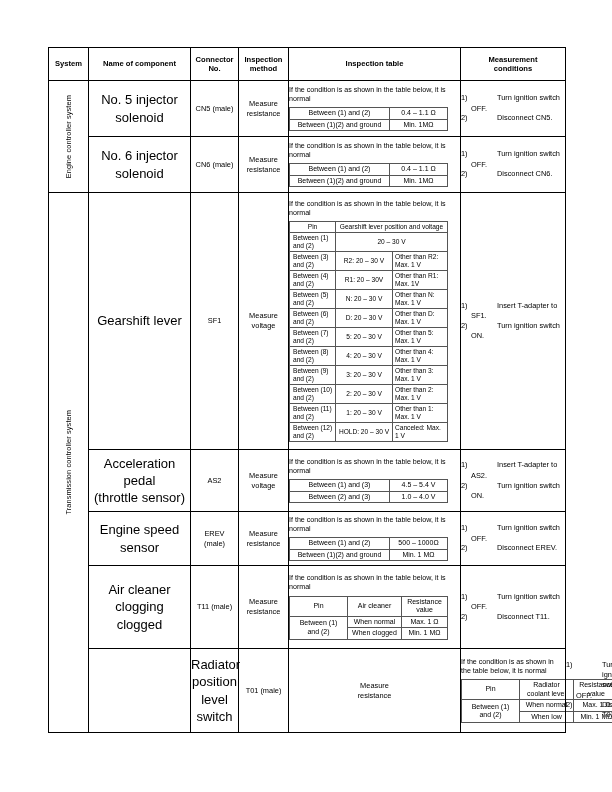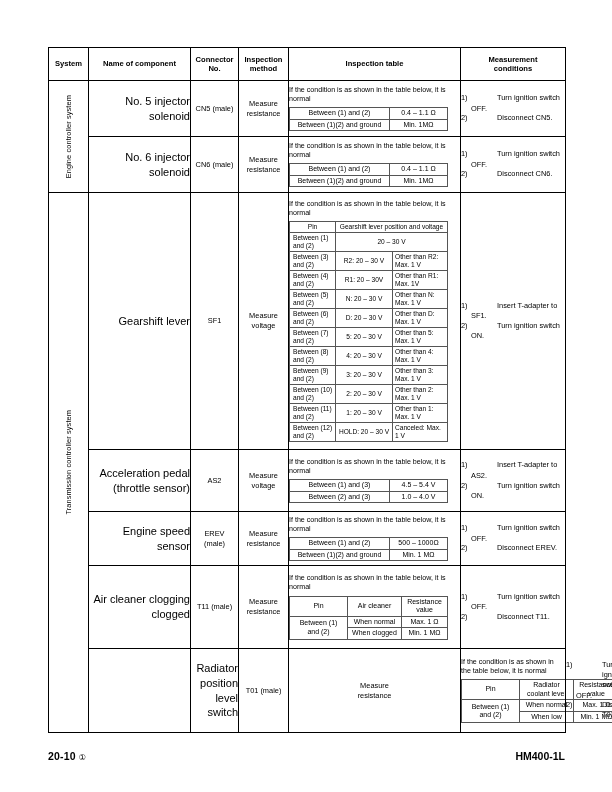--- a/index.html
+++ b/index.html
@@ -78,24 +78,24 @@
   .vtext {
     writing-mode: vertical-rl;
     transform: rotate(180deg);
     font-size: 7.4px;
     white-space: nowrap;
     margin: 0 auto;
     letter-spacing: 0.1px;
   }
 
   td.cname {
-    font-size: 11px;
+    font-size: 13px;
     padding: 0 4px 0 6px;
     line-height: 1.32;
-    text-align: right;
+    text-align: center;
   }
   td.cconn, td.cinsp {
     font-size: 7.4px;
     text-align: center;
     line-height: 1.32;
   }
   td.cjudge {
     font-size: 7.1px;
     padding: 4px 5px 4px 6px;
     vertical-align: top;
@@ -620,18 +620,14 @@
           <div class="mrow">
             <span class="mnum">2)</span>
             <span class="mtxt">Disconnect T01.</span>
           </div>
         </td>
       </tr>
 
     </tbody>
   </table>
 
-  <div class="footer">
-    <span class="pagenum"><span>20-10</span><span class="circnum">①</span></span>
-    <span>HM400-1L</span>
-  </div>
 
 </div>
 
 </body></html>

